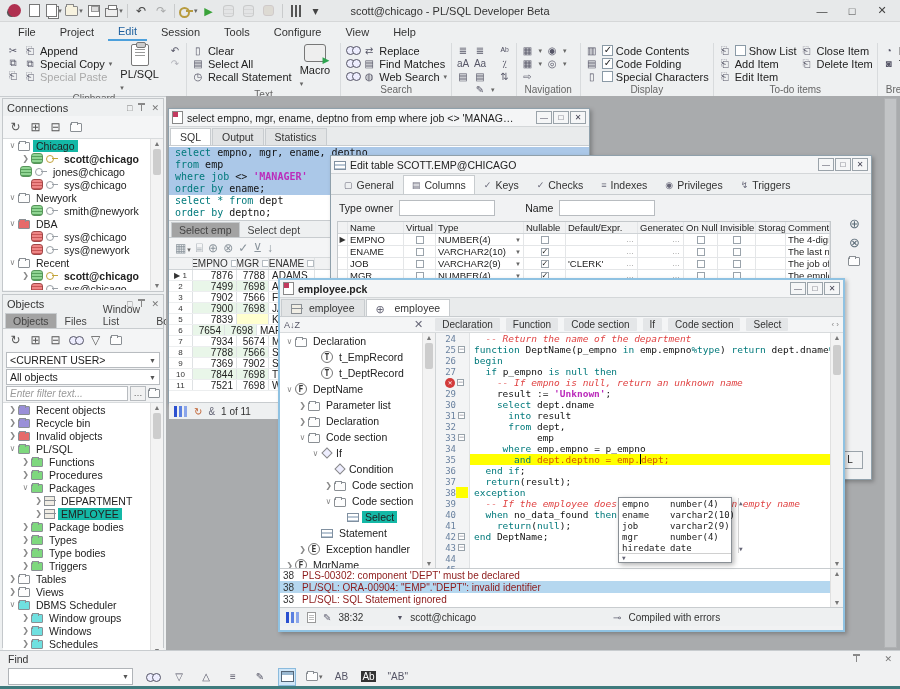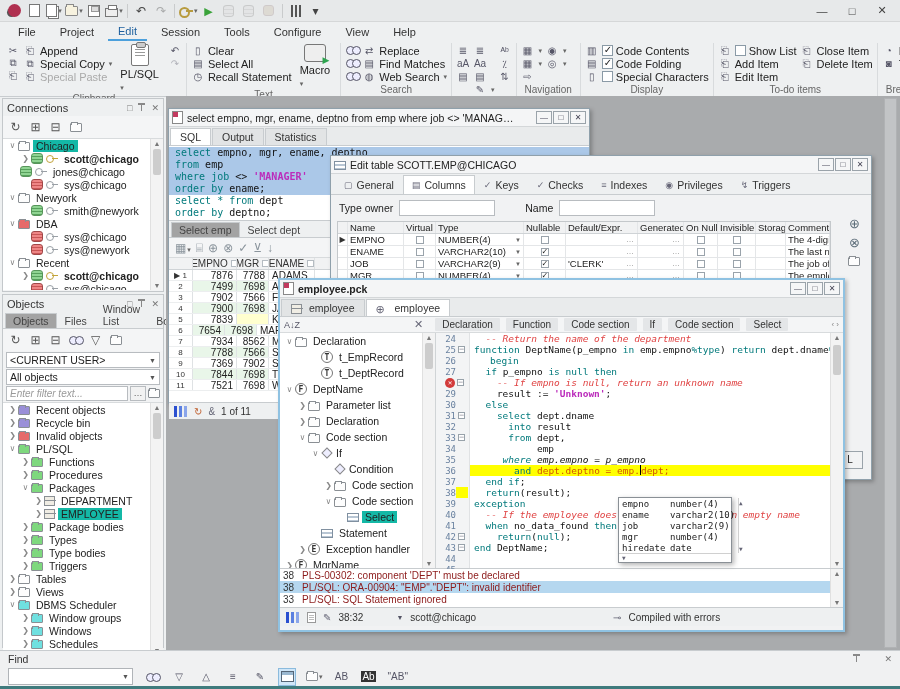--- a/index.html
+++ b/index.html
@@ -212,20 +212,21 @@
 .winic{width:13px;height:11px;border:1px solid #567;background:#fff;position:relative}
 .winic:before{content:"";position:absolute;left:0;top:0;right:0;height:3px;background:#9ab8d0}
 .darksq{background:#333;color:#fff;font-size:8px;padding:0 1px}
 </style>
 </head>
 <body>
 
 <div class="app">
 
   <div class="titlebar">
+    <span class="tb-title">scott@chicago - PL/SQL Developer Beta</span>
     <span id="qa" style="display:flex;align-items:center;z-index:2">
         <span class="qa-btn">
           <span class="qi qi-logo"></span>
         </span>
         <span class="qa-btn">
           <span class="qi qi-pg"></span>
         </span>
         <span class="qa-btn">
           <span class="qi qi-pg2"></span>
           <span class="qa-dd">▾</span>
@@ -845,21 +846,21 @@
         <div class="grow stripe">
           <span class="gcell rowmark" style="width: 24px;">6</span>
           <span class="gcell r num-cell" style="width: 32px;">7654</span>
           <span class="gcell r num-cell" style="width: 32px;">7698</span>
           <span class="gcell" style="width: 46px;">MARTIN</span>
           <span class="gcell" style="flex: 1 1 0%;"></span>
         </div>
         <div class="grow">
           <span class="gcell rowmark" style="width: 24px;">7</span>
           <span class="gcell r num-cell" style="width: 44px;">7934</span>
-          <span class="gcell r num-cell" style="width: 32px;">8562</span>
+          <span class="gcell r num-cell" style="width: 32px;">5674</span>
           <span class="gcell" style="width: 46px;">MILLER</span>
           <span class="gcell" style="flex: 1 1 0%;"></span>
         </div>
         <div class="grow stripe">
           <span class="gcell rowmark" style="width: 24px;">8</span>
           <span class="gcell r num-cell" style="width: 44px;">7788</span>
           <span class="gcell r num-cell" style="width: 32px;">7566</span>
           <span class="gcell" style="width: 46px;">SCOTT</span>
           <span class="gcell" style="flex: 1 1 0%;"></span>
         </div>
@@ -1299,30 +1300,29 @@
             <span class="fld"></span>
           </div>
           <div class="gl">
             <span class="lnum">45</span>
             <span class="fld"></span>
           </div>
         </div>
       <div class="codearea pckcode" id="pck-code" style="flex:1">
           <div class="cl" style="padding-left: 4px;"><span class="tk-c">  -- Return the name of the department</span></div>
           <div class="cl" style="padding-left: 4px;"><span class="tk-k">function</span><span class="tk-p"> DeptName(p_empno </span><span class="tk-k">in</span><span class="tk-p"> emp.empno</span><span class="tk-k">%type</span><span class="tk-p">) </span><span class="tk-k">return</span><span class="tk-p"> dept.dname</span><span class="tk-k">%type</span></div>
-          <div class="cl" style="padding-left: 4px; margin-left: 16px;"><span class="tk-k">begin</span></div>
+          <div class="cl" style="padding-left: 4px;"><span class="tk-k">begin</span></div>
           <div class="cl" style="padding-left: 4px;"><span class="tk-p">  </span><span class="tk-k">if</span><span class="tk-p"> p_empno </span><span class="tk-k">is</span><span class="tk-p"> </span><span class="tk-k">null</span><span class="tk-p"> </span><span class="tk-k">then</span></div>
           <div class="cl" style="padding-left: 4px;"><span class="tk-c">    -- If empno is null, return an unknown name</span></div>
           <div class="cl" style="padding-left: 4px;"><span class="tk-p">    result := </span><span class="tk-s">'Unknown'</span><span class="tk-p">;</span></div>
-          <div class="cl" style="padding-left: 4px;"><span class="tk-p">  </span><span class="tk-k">else</span></div>
           <div class="cl" style="padding-left: 4px;"><span class="tk-p">    </span><span class="tk-k">select</span><span class="tk-p"> dept.dname</span></div>
           <div class="cl" style="padding-left: 4px;"><span class="tk-p">      </span><span class="tk-k">into</span><span class="tk-p"> result</span></div>
           <div class="cl" style="padding-left: 4px;"><span class="tk-p">      </span><span class="tk-k">from</span><span class="tk-p"> dept,</span></div>
           <div class="cl" style="padding-left: 4px;"><span class="tk-p">           emp</span></div>
-          <div class="cl" style="padding-left: 4px; font-style: italic;"><span class="tk-p">     </span><span class="tk-k">where</span><span class="tk-p"> emp.empno = p_empno</span></div>
+          <div class="cl" style="padding-left: 4px;"><span class="tk-p">     </span><span class="tk-k">where</span><span class="tk-p"> emp.empno = p_empno</span></div>
           <div class="cl hl" style="padding-left: 4px;"><span class="tk-p">       </span><span class="tk-k">and</span><span class="tk-p"> </span><span class="tk-e">dept.deptno = emp.</span><span class="caret"></span><span class="tk-e">dept;</span></div>
           <div class="cl" style="padding-left: 4px;"><span class="tk-p">  </span><span class="tk-k">end</span><span class="tk-p"> </span><span class="tk-k">if</span><span class="tk-p">;</span></div>
           <div class="cl" style="padding-left: 4px;"><span class="tk-p">  </span><span class="tk-k">return</span><span class="tk-p">(result);</span></div>
           <div class="cl" style="padding-left: 4px;"><span class="tk-k">exception</span></div>
           <div class="cl" style="padding-left: 4px;"><span class="tk-c">  -- If the employee does not exist, return an empty name</span></div>
           <div class="cl" style="padding-left: 4px;"><span class="tk-p">  </span><span class="tk-k">when</span><span class="tk-p"> no_data_found </span><span class="tk-k">then</span></div>
           <div class="cl" style="padding-left: 4px;"><span class="tk-p">    </span><span class="tk-k">return</span><span class="tk-p">(</span><span class="tk-k">null</span><span class="tk-p">);</span></div>
           <div class="cl" style="padding-left: 4px;"><span class="tk-k">end</span><span class="tk-p"> DeptName;</span></div>
         </div>
       <div class="vsb" style="position:relative;flex:none">

